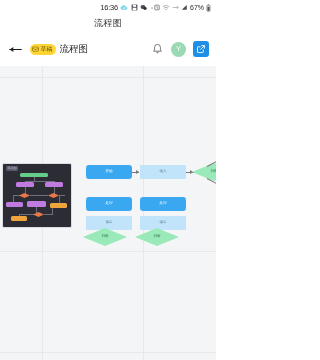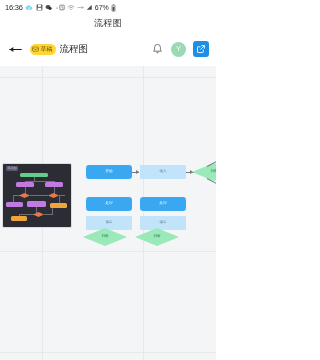--- a/index.html
+++ b/index.html
@@ -20,21 +20,21 @@
   }
 
   
   .statusbar {
     position: absolute;
     left: 0; top: 0;
     width: 216px;
     height: 15px;
     display: flex;
     align-items: center;
-    justify-content: flex-start;
+    justify-content: flex-end;
     padding: 0 5px;
     box-sizing: border-box;
     background: #ffffff;
   }
   .sb-left {
     display: flex;
     align-items: center;
     gap: 2.5px;
   }
   .sb-clock {

